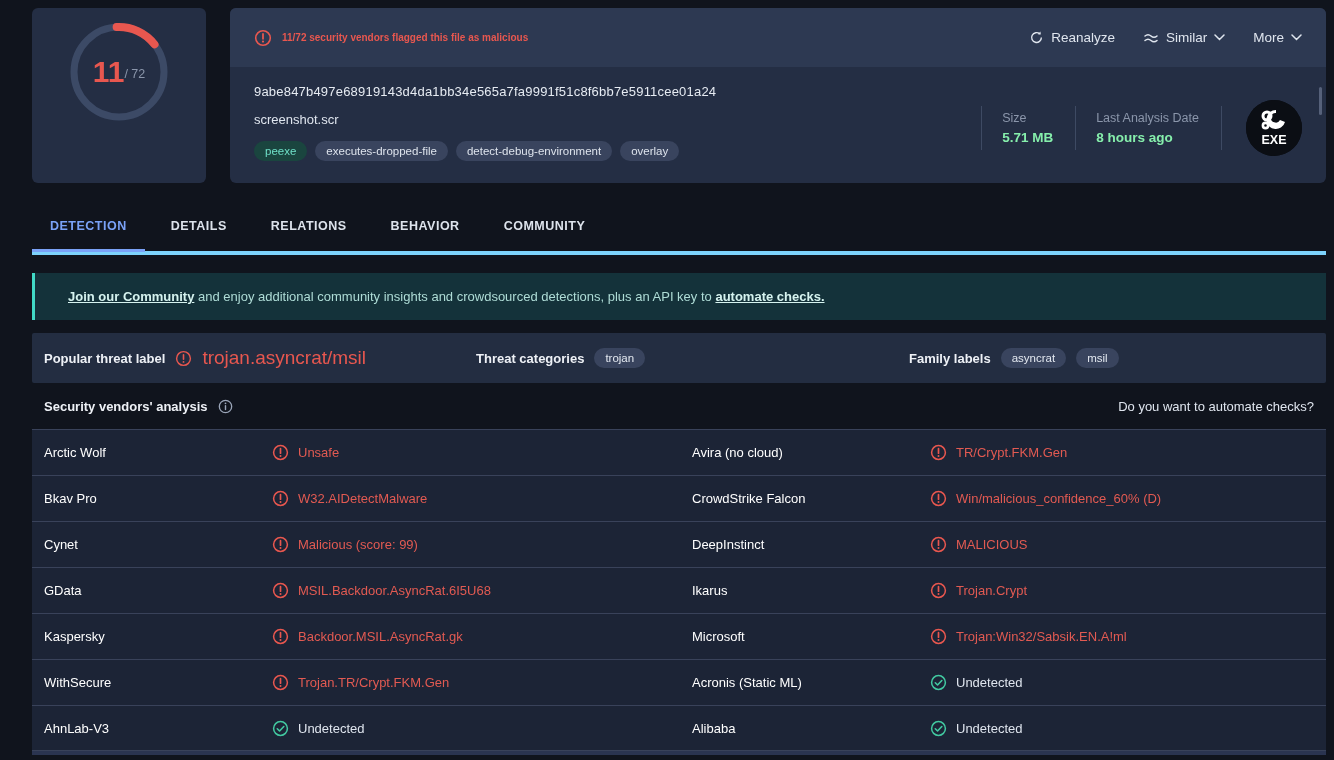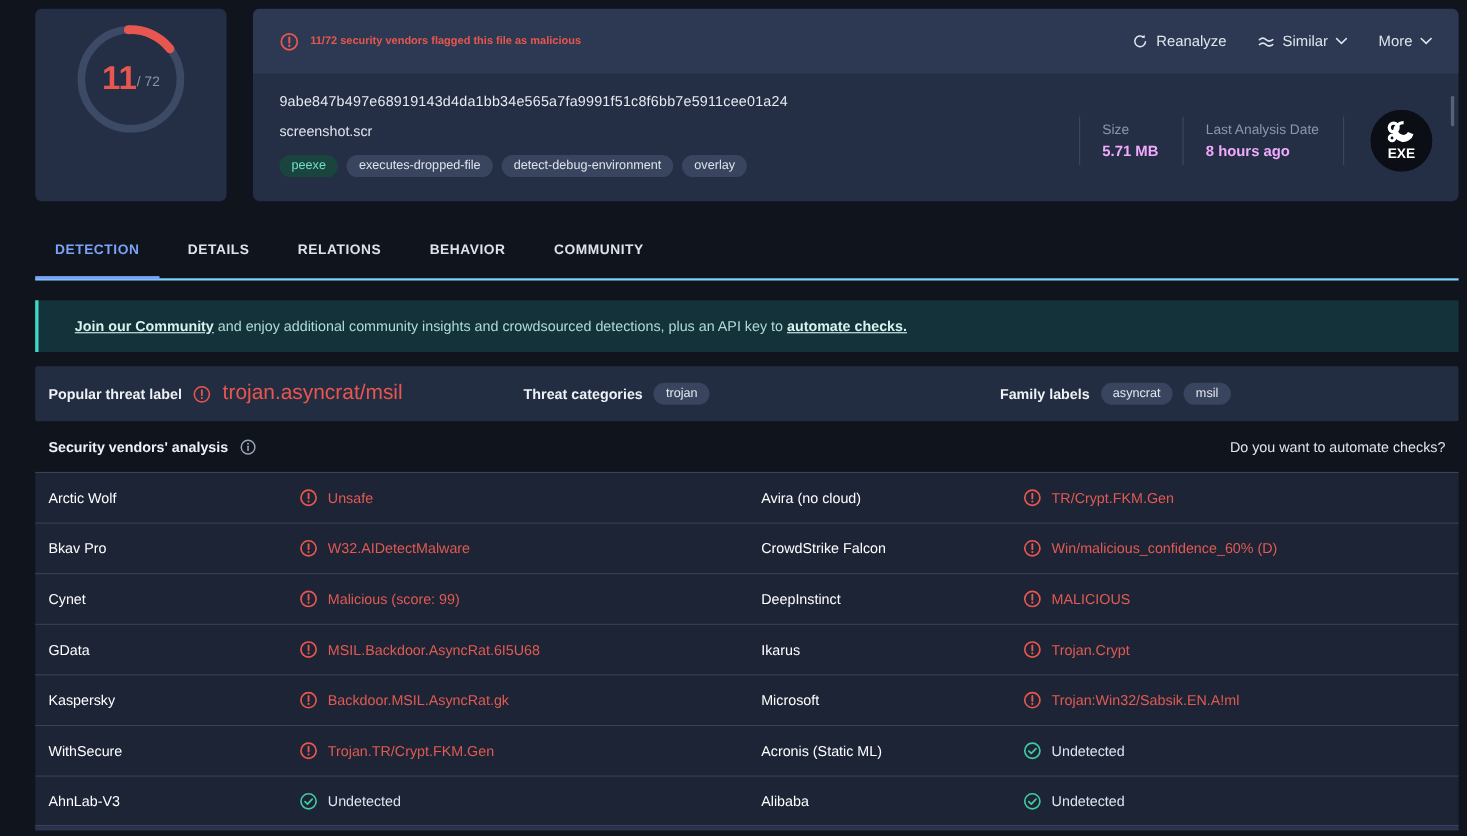--- a/index.html
+++ b/index.html
@@ -42,26 +42,26 @@
   .file-body{flex:1; display:flex; padding:0 24px; position:relative;}
   .file-main{flex:1; padding-top:17px; min-width:0;}
   .hash{font-size:13px; color:#e6ebf2; margin-bottom:13px; letter-spacing:.2px;}
   .filename{font-size:13px; color:#dfe5ee; margin-bottom:14px;}
   .tags{display:flex; gap:8px;}
   .tag{background:var(--pill); color:#dde3ec; font-size:11.5px; padding:4px 11px; border-radius:11px; cursor:pointer;}
   .tag.highlight{background:#1a453f; color:#6fe0c8;}
   .file-meta{display:flex; align-items:center; padding-top:6px;}
   .meta{border-left:1px solid #3e4a63; padding:2px 22px 2px 20px; height:44px; display:flex; flex-direction:column; justify-content:center;}
   .meta .lbl{font-size:12.5px; color:var(--muted);}
-  .meta .val{font-size:13.5px; color:#f0abfc; font-weight:700; margin-top:5px;}
+  .meta .val{font-size:13.5px; color:#86efac; font-weight:700; margin-top:5px;}
   .exe-wrap{border-left:1px solid #3e4a63; padding-left:24px; height:44px; display:flex; align-items:center;}
   .exe-badge{width:56px; height:56px; border-radius:50%; background:#0b0e14;}
   .scroll-thumb{position:absolute; right:4px; top:20px; width:3px; height:28px; border-radius:2px; background:#56617a;}
   
-  .tab-bar{margin:18px 8px 0 32px; display:flex; gap:8px; border-bottom:2px solid #7dd3fc; height:54px;}
+  .tab-bar{margin:18px 8px 0 32px; display:flex; gap:8px; border-bottom:4px solid #7dd3fc; height:54px;}
   .tab{
     display:flex; align-items:center; padding:0 18px; font-size:12.5px; font-weight:700;
     letter-spacing:.5px; color:#dde3ec; cursor:pointer; position:relative;
   }
   .tab.active{color:var(--blue);}
   .tab.active::after{content:""; position:absolute; left:0; right:0; bottom:-1px; height:3px; background:var(--blue);}
   
   .banner{
     margin:18px 8px 0 32px; height:47px; background:#14323a; border-left:3px solid var(--teal);
     display:flex; align-items:center; padding-left:33px; font-size:13px; color:#aedcd6;

